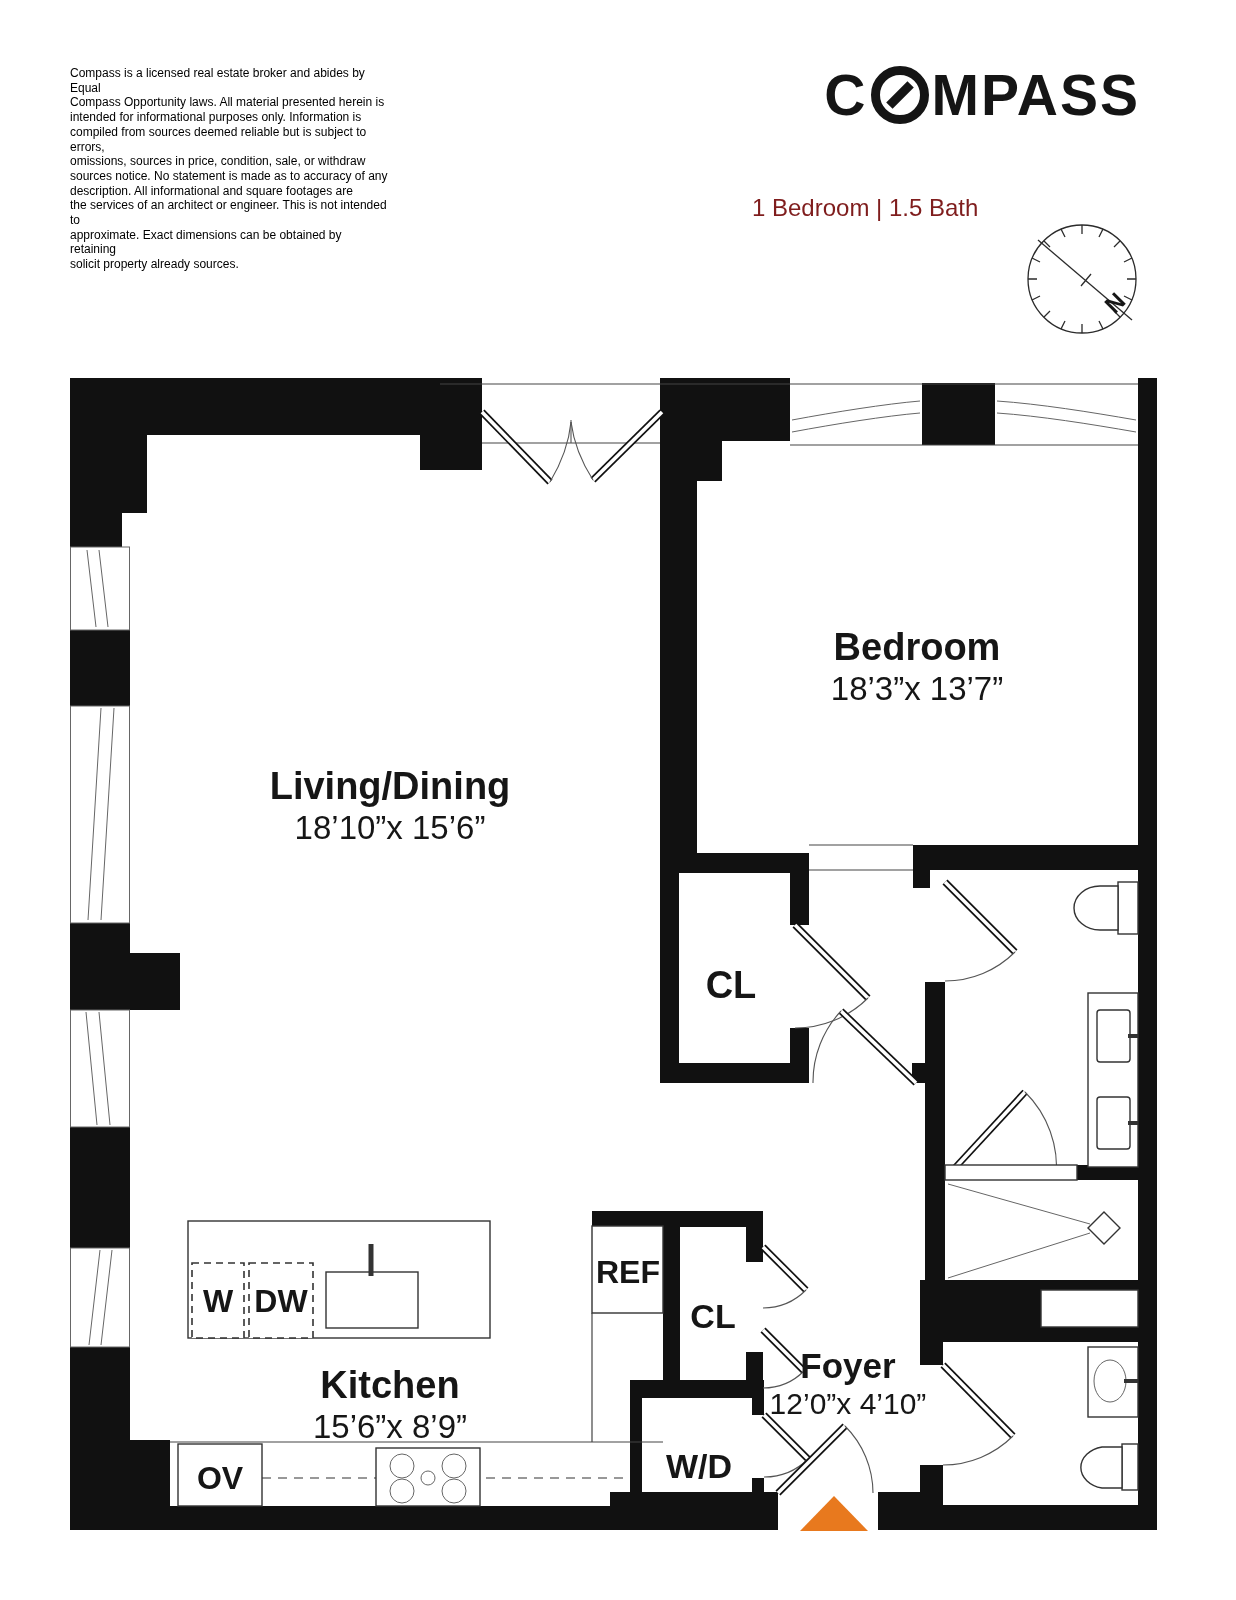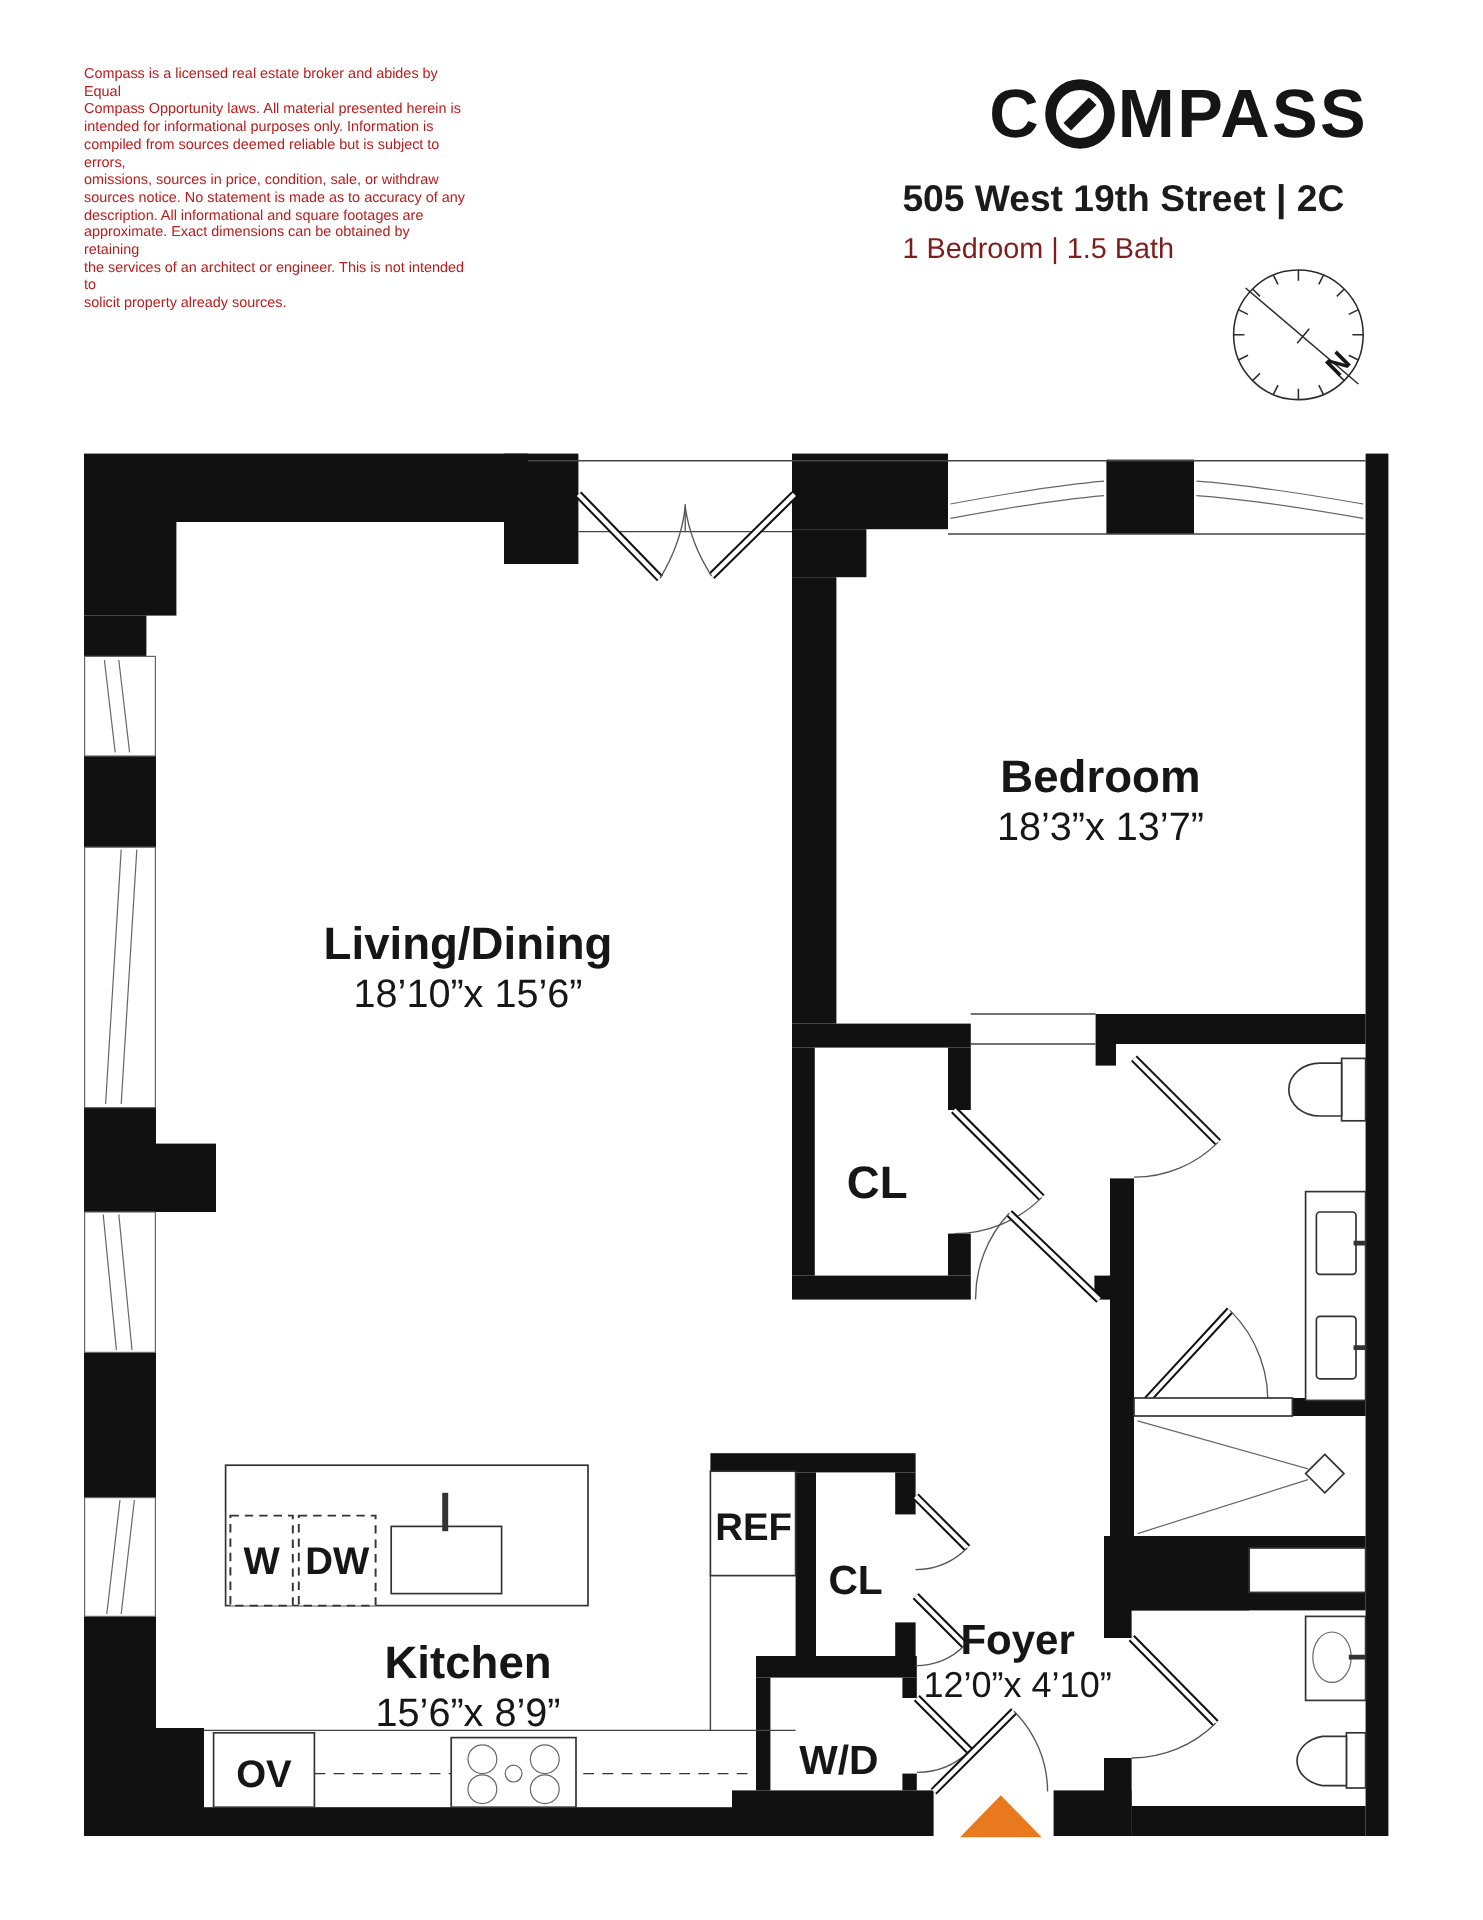--- a/index.html
+++ b/index.html
@@ -1,20 +1,20 @@
 <!DOCTYPE html>
 <html><head>
 <meta charset="utf-8">
 <style>
   html,body{margin:0;padding:0;background:#fff;}
   #page{position:relative;width:1236px;height:1600px;background:#fff;overflow:hidden;
         font-family:"Liberation Sans",sans-serif;color:#161616;}
   
-  #disclaimer{position:absolute;left:70px;top:54px;width:320px;
-              font-size:12px;line-height:14.7px;color:#b91c1c;font-weight:400;}
+  #disclaimer{position:absolute;left:70px;top:66px;width:320px;
+              font-size:12px;line-height:14.7px;color:#000000;font-weight:400;}
   #brand{position:absolute;top:62px;right:96px;display:flex;align-items:center;
          font-weight:700;font-size:57px;letter-spacing:2px;color:#151515;}
   .logo-o{display:inline-block;width:40px;height:40px;border:9px solid #151515;border-radius:50%;
           margin:0 3px;position:relative;}
   .logo-o .slash{position:absolute;left:50%;top:50%;width:30px;height:9px;background:#151515;
           transform:translate(-50%,-50%) rotate(-45deg);}
   #address{position:absolute;left:752px;top:148px;width:400px;font-weight:700;font-size:31px;color:#1b1b1b;}
   #details{position:absolute;left:752px;top:194px;width:400px;font-weight:400;font-size:24px;color:#7f1d1d;}
   
   #plan{position:absolute;left:0;top:0;}
@@ -38,34 +38,33 @@
 <div id="page">
 
   <div id="disclaimer">
     <div>Compass is a licensed real estate broker and abides by Equal</div>
     <div>Compass Opportunity laws. All material presented herein is</div>
     <div>intended for informational purposes only. Information is</div>
     <div>compiled from sources deemed reliable but is subject to errors,</div>
     <div>omissions, sources in price, condition, sale, or withdraw</div>
     <div>sources notice. No statement is made as to accuracy of any</div>
     <div>description. All informational and square footages are</div>
+    <div>the services of an architect or engineer. This is not intended to</div>
     <div>approximate. Exact dimensions can be obtained by retaining</div>
-    <div>the services of an architect or engineer. This is not intended to</div>
     <div>solicit property already sources.</div>
   </div>
 
   <div id="brand">
     <span>C</span>
     <span class="logo-o">
         <span class="slash"></span>
       </span>
     <span>MPASS</span>
   </div>
 
-  <div id="address">505 West 19th Street | 2C</div>
   <div id="details">1 Bedroom | 1.5 Bath</div>
 
   <svg id="plan" width="1236" height="1600" viewBox="0 0 1236 1600">
 
     <g>
       <circle class="rose" cx="1082" cy="279" r="54"></circle>
       <path class="rose" d="M1136,279 L1127,279 M1132,300 L1124,296 M1120,317 L1114,311 M1103,329 L1099,321 M1082,333 L1082,324 M1061,329 L1065,321 M1044,317 L1050,311 M1032,300 L1040,296 M1028,279 L1037,279 M1032,258 L1040,262 M1044,241 L1050,247 M1061,229 L1065,237 M1082,225 L1082,234 M1103,229 L1099,237 M1120,241 L1114,247 M1132,258 L1124,262"></path>
       <line class="rose" x1="1038" y1="240" x2="1132" y2="320"></line>
       <line class="rose" x1="1081" y1="286" x2="1091" y2="274"></line>
       <text class="flabel" font-size="24" text-anchor="middle" x="1112" y="304" transform="rotate(135 1112 300)">N</text>

